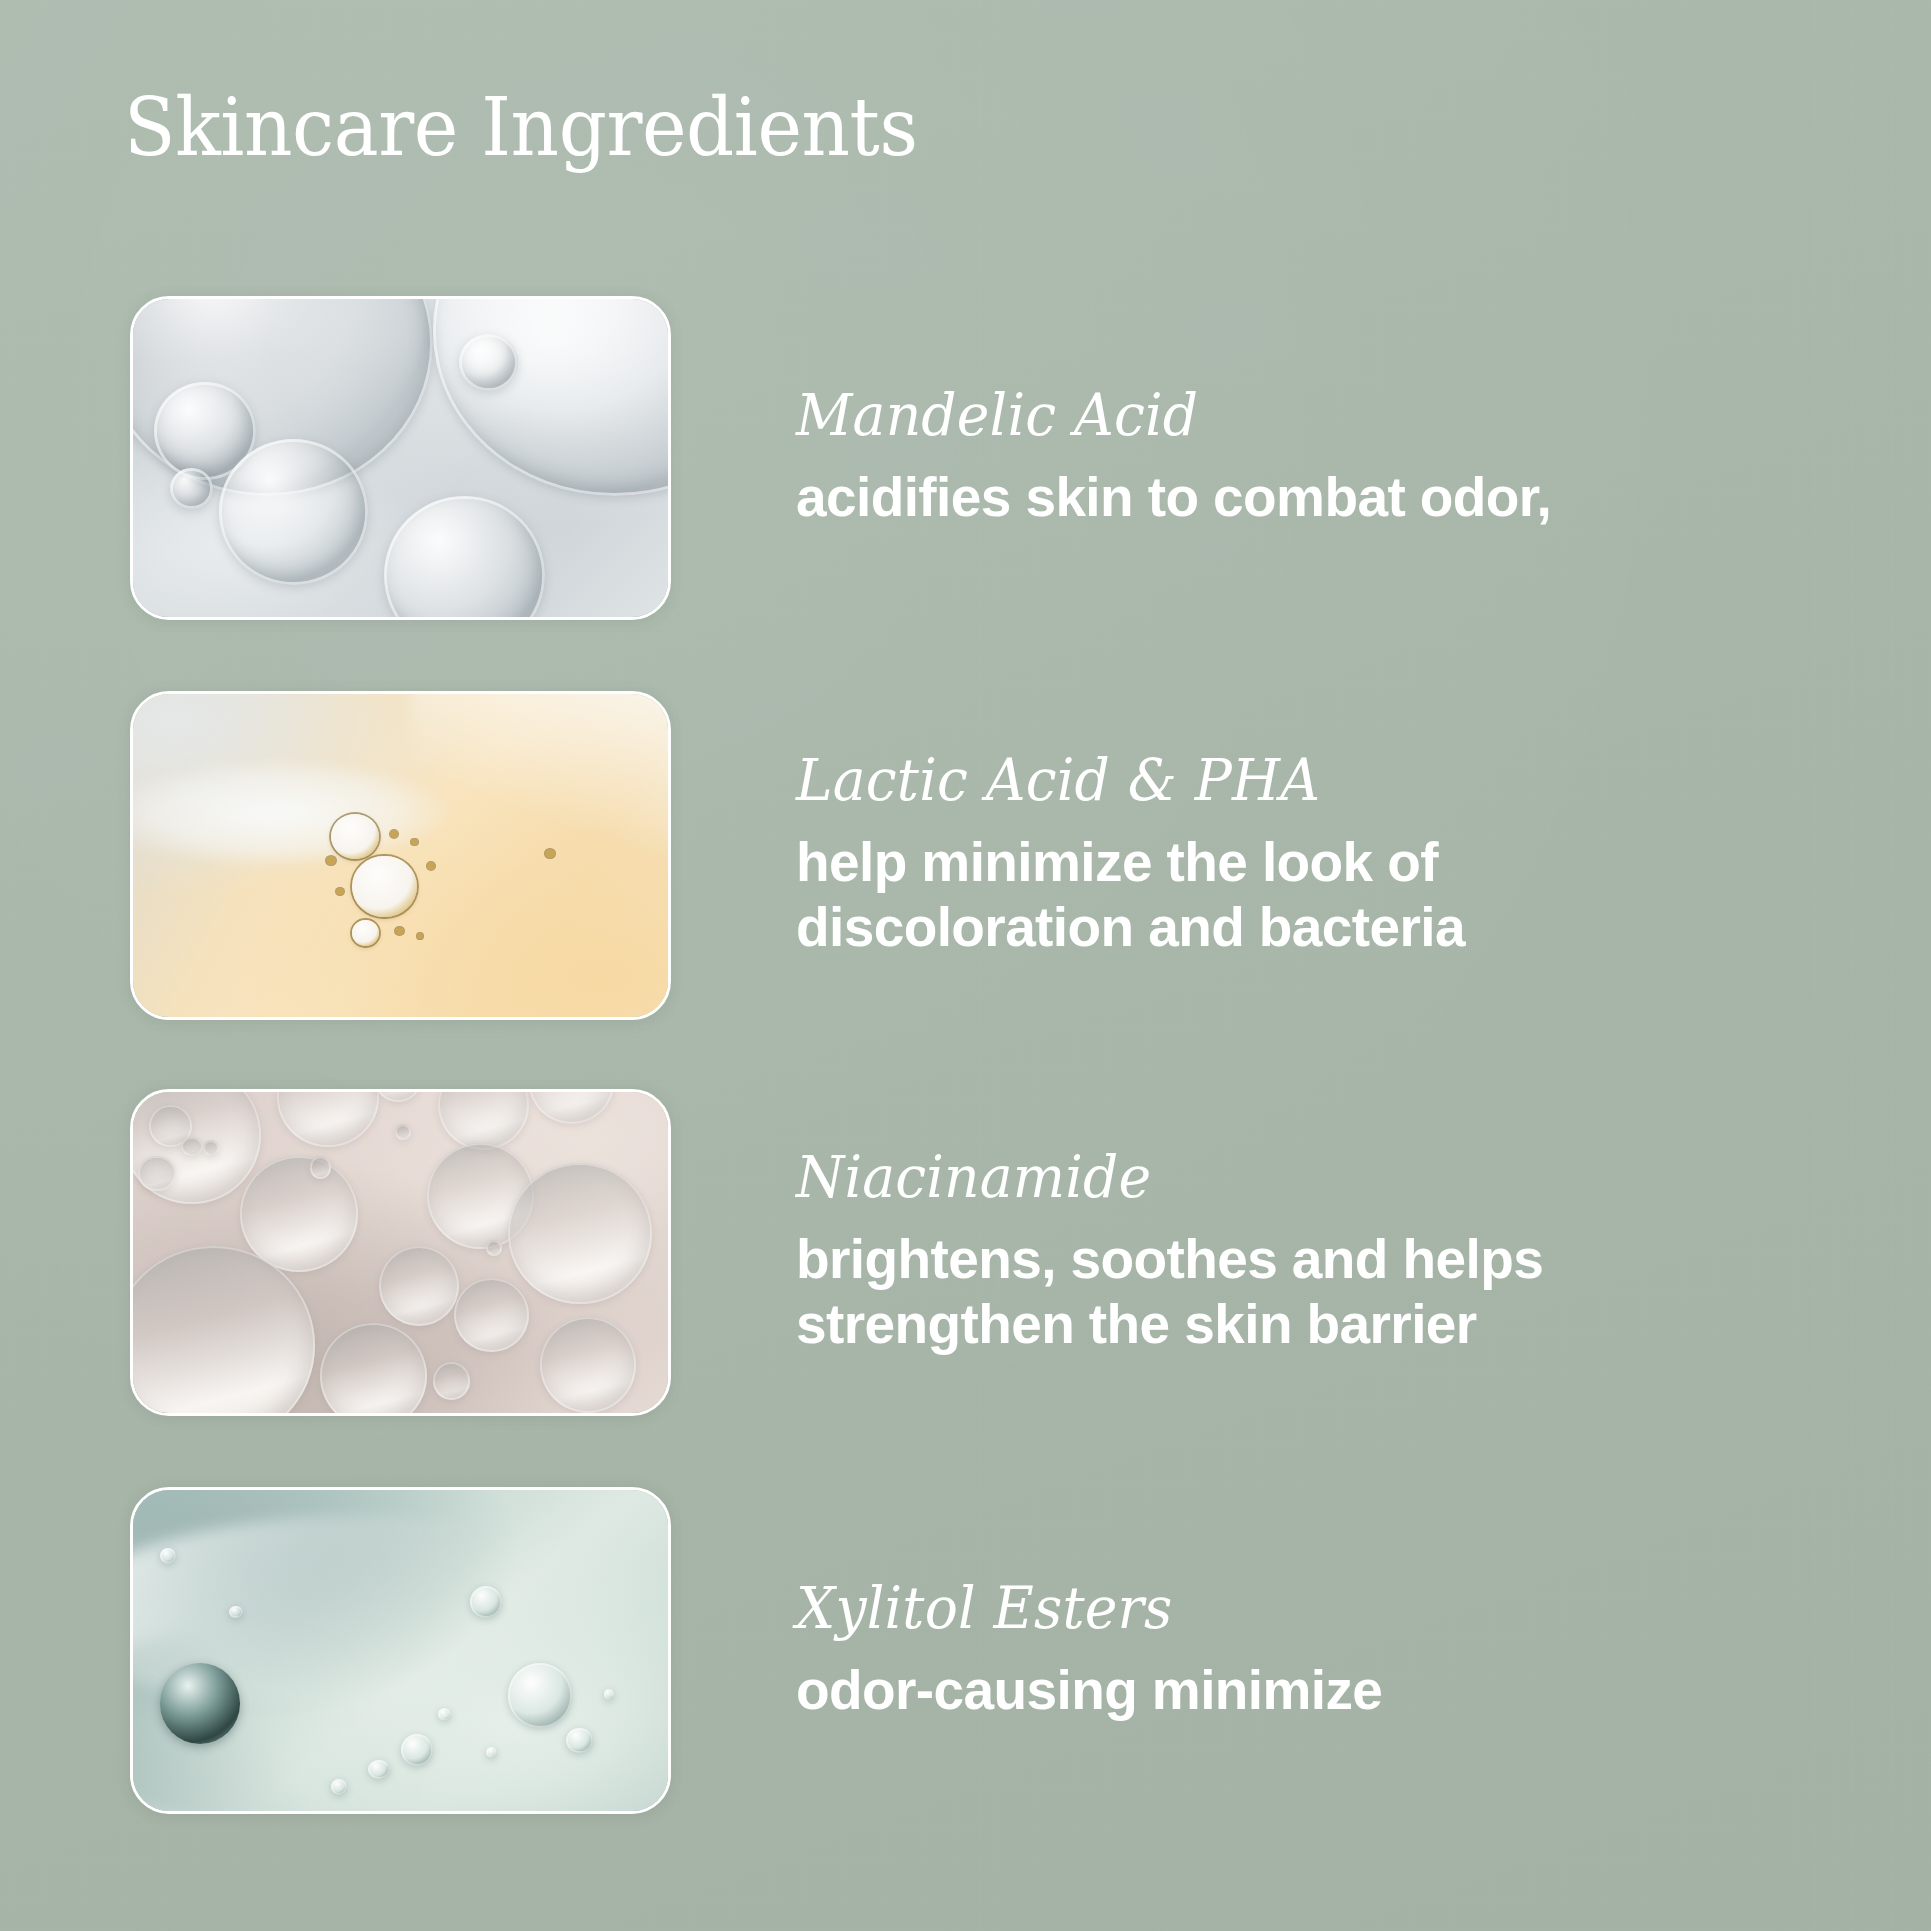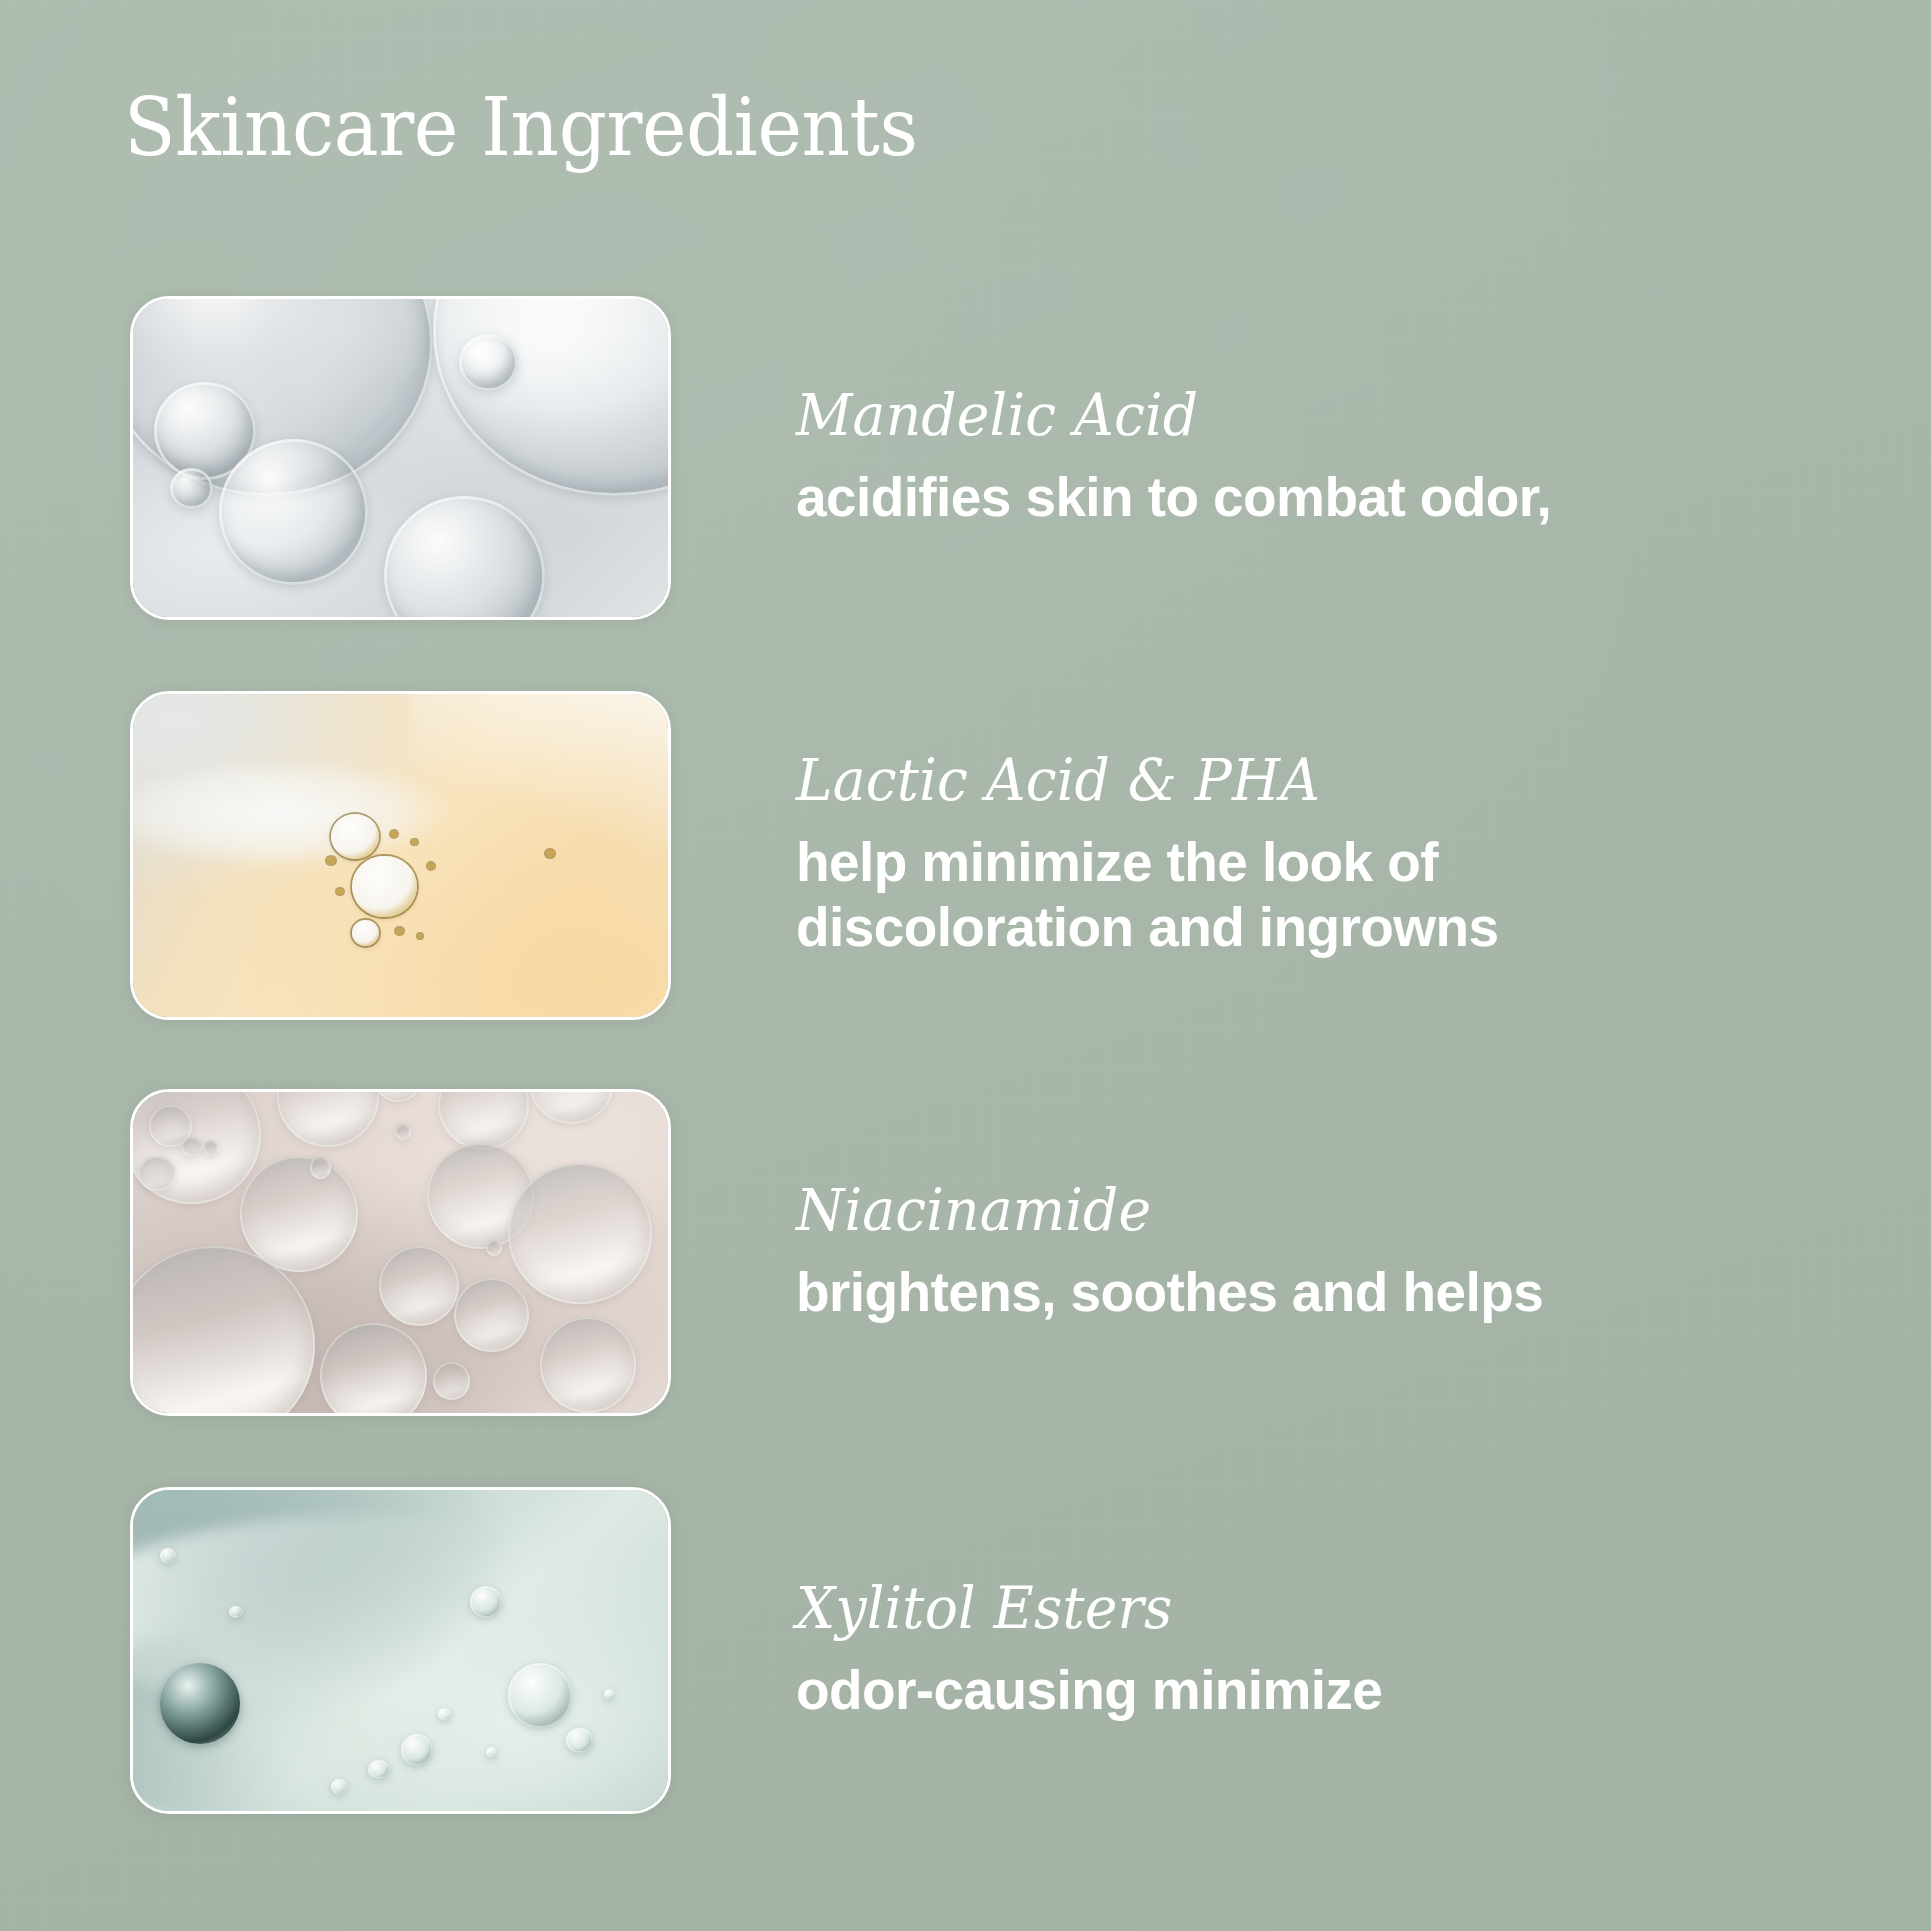--- a/index.html
+++ b/index.html
@@ -228,21 +228,21 @@
       <div class="bub bs" style="left:55%; top:52%; width:1.5%;height:2.4%;"></div>
       <div class="bub bs" style="left:49%; top:72%; width:1.6%;height:2.5%;"></div>
       <div class="bub bs" style="left:53%; top:74%; width:1.2%;height:1.9%;"></div>
       <div class="bub bs" style="left:77%; top:48%; width:1.8%;height:2.8%;"></div>
     </div>
 
     <div class="txt">
       <div class="name">Lactic Acid &amp; PHA</div>
       <div class="desc">
         <span class="ln">help minimize the look of</span>
-        <span class="ln">discoloration and ingrowns</span>
+        <span class="ln">discoloration and bacteria</span>
       </div>
     </div>
   </div>
 
   <div class="row row-3">
 
     <div class="card c3">
       <div class="tex"></div>
       <div class="bub b" style="left:-2%; top:-8%;  width:26%; height:43%;"></div>
       <div class="bub b" style="left:3%;  top:4%;   width:8%;  height:13%;"></div>
@@ -264,20 +264,21 @@
       <div class="bub b" style="left:56%; top:84%;  width:7%;  height:12%;"></div>
       <div class="bub b" style="left:33%; top:20%;  width:4%;  height:7%;"></div>
       <div class="bub b" style="left:49%; top:10%;  width:3%;  height:5%;"></div>
       <div class="bub b" style="left:66%; top:46%;  width:3%;  height:5%;"></div>
     </div>
 
     <div class="txt">
       <div class="name">Niacinamide</div>
       <div class="desc">
         <span class="ln">brightens, soothes and helps</span>
+        <span class="ln">strengthen the skin barrier</span>
       </div>
     </div>
   </div>
 
   <div class="row row-4">
 
     <div class="card c4">
       <div class="tex"></div>
       <div class="wave"></div>
       <div class="wave2"></div>

